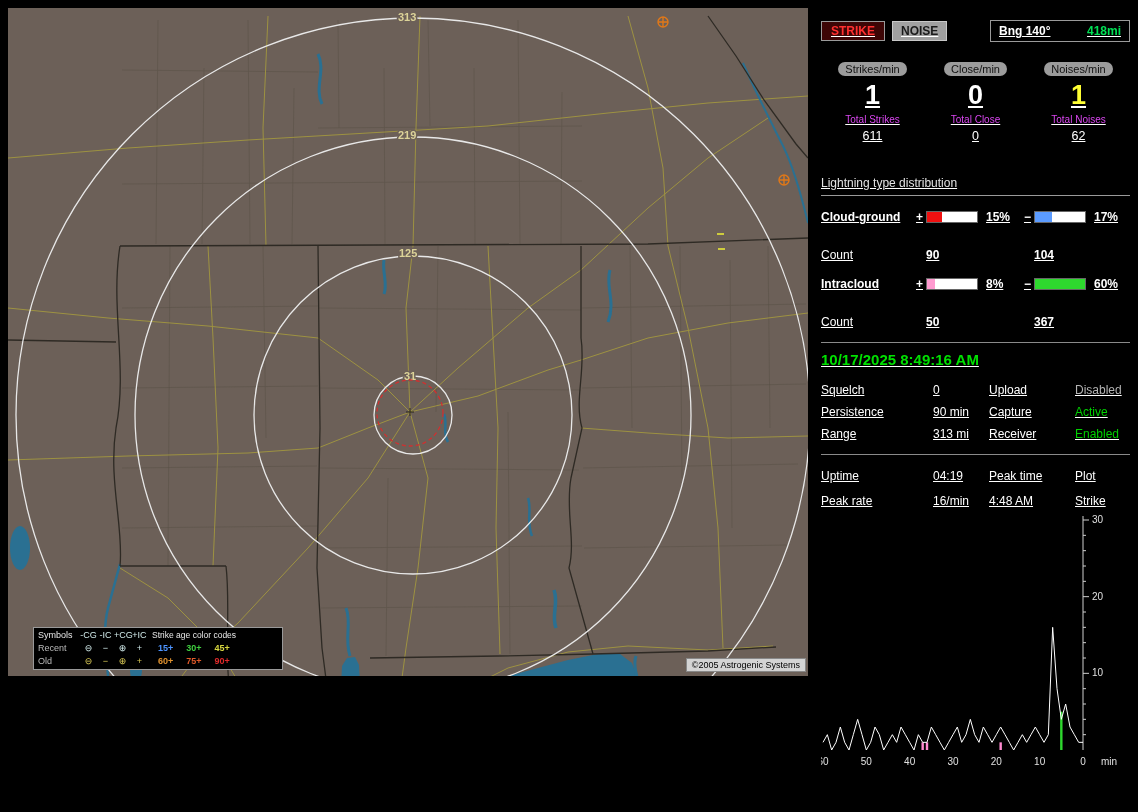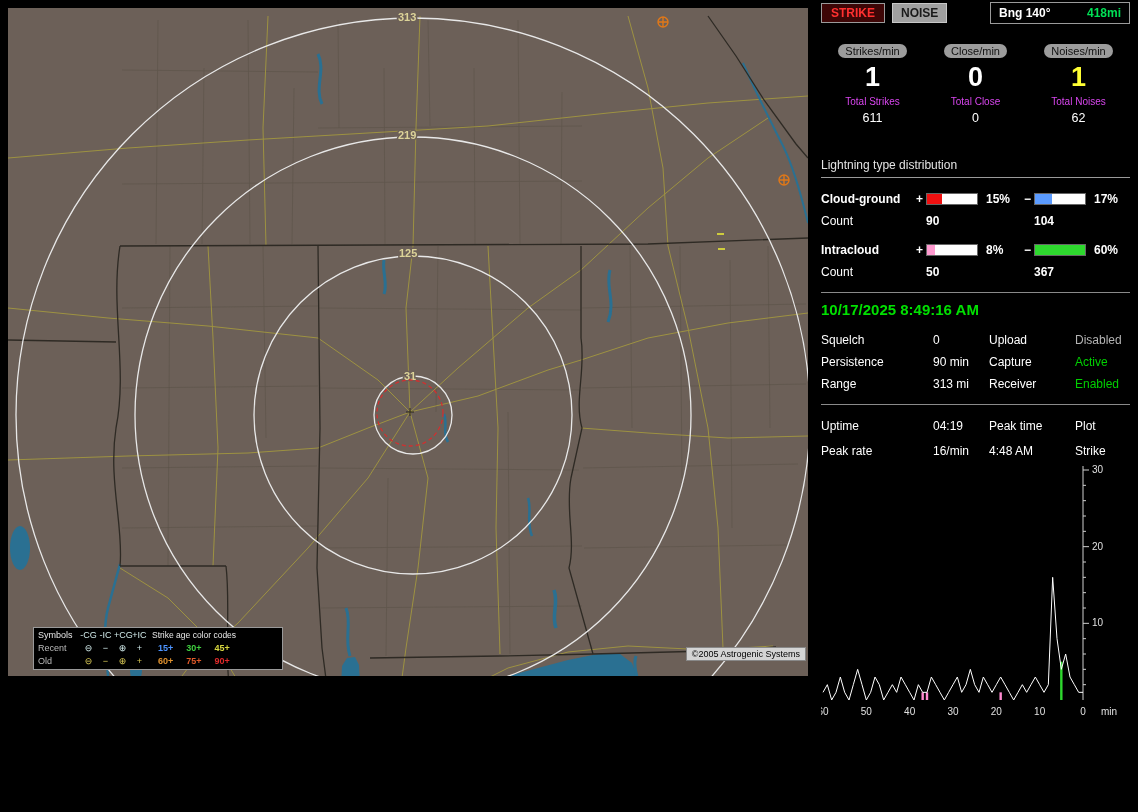--- a/index.html
+++ b/index.html
@@ -16,26 +16,26 @@
   .lg-row{display:grid;grid-template-columns:42px 17px 17px 17px 17px 1fr;align-items:center;}
   .lg-head{color:#e8e8e8;}
   .lg-age-head{font-size:8.5px;padding-left:4px;white-space:nowrap;}
   .lg-ages{display:flex;gap:13px;padding-left:10px;font-weight:bold;}
   .lg-dim{color:#bbb;}
   .sym-recent{color:#cfe8e8;text-align:center;}
   .sym-old{color:#d8c855;text-align:center;}
   .a15{color:#4d94ff}.a30{color:#3fcf3f}.a45{color:#d6d63f}
   .a60{color:#e0922f}.a75{color:#e05a2a}.a90{color:#e02a2a}
 
-  .copyright{position:absolute;right:2px;bottom:15px;background:#d4d4d4;color:#000;
+  .copyright{position:absolute;right:2px;bottom:4px;background:#d4d4d4;color:#000;
              font-size:9px;padding:1px 5px;border:1px solid #888;}
 
   
-  #panel{position:absolute;left:815px;top:0;width:317px;height:719px;padding:2px 2px 0 6px;
-         box-sizing:border-box;font-size:12px;}
+  #panel{position:absolute;left:815px;top:0;width:317px;height:719px;padding:20px 2px 0 6px;
+         box-sizing:border-box;font-size:12px;text-decoration:underline;}
   .topbar{display:flex;align-items:center;gap:7px;}
   .btn-strike{background:#3d0606;color:#ff3030;font:bold 12px "Liberation Sans",sans-serif;
               border:1px solid #9a9a9a;padding:2px 9px;cursor:pointer;}
   .btn-noise{background:#a0a0a0;color:#1a1a1a;font:bold 12px "Liberation Sans",sans-serif;
              border:1px solid #c8c8c8;padding:2px 8px;cursor:pointer;}
   .bng-box{margin-left:auto;border:1px solid #9a9a9a;background:#000;padding:3px 8px;
            display:flex;justify-content:space-between;width:122px;}
   .bng-label{font-weight:bold;color:#fff;}
   .bng-range{font-weight:bold;color:#00e055;}
 
@@ -47,21 +47,21 @@
   .total-val{margin-top:4px;color:#fff;font-size:12.5px;}
 
   .dist-head{margin-top:33px;color:#e4e4e4;border-bottom:1px solid #9a9a9a;padding-bottom:5px;}
   .dist-row{display:grid;grid-template-columns:92px 13px 55px 40px 13px 55px 1fr;
             align-items:center;margin-top:14px;}
   .dist-name{font-weight:bold;}
   .sign{font-weight:bold;text-align:center;}
   .bar{display:block;width:50px;height:10px;background:#fff;border:1px solid #666;position:relative;}
   .bar-fill{position:absolute;left:0;top:0;bottom:0;width:0;}
   .pct{font-weight:bold;padding-left:5px;}
-  .count-row{margin-top:8px;}
+  .count-row{margin-top:24px;}
   .cnt{font-weight:bold;}
 
   .sep{border-top:1px solid #8a8a8a;margin-top:13px;}
   .datetime{margin-top:8px;color:#00e000;font:bold 15px "Liberation Sans",sans-serif;}
 
   .grid4{display:grid;grid-template-columns:112px 56px 86px 1fr;row-gap:8px;margin-top:15px;}
   .grid4 span{white-space:nowrap;}
   .green{color:#00d000;}
   .dim{color:#b4b4b4;}
   .info4{display:grid;grid-template-columns:112px 56px 86px 1fr;row-gap:11px;margin-top:14px;}

